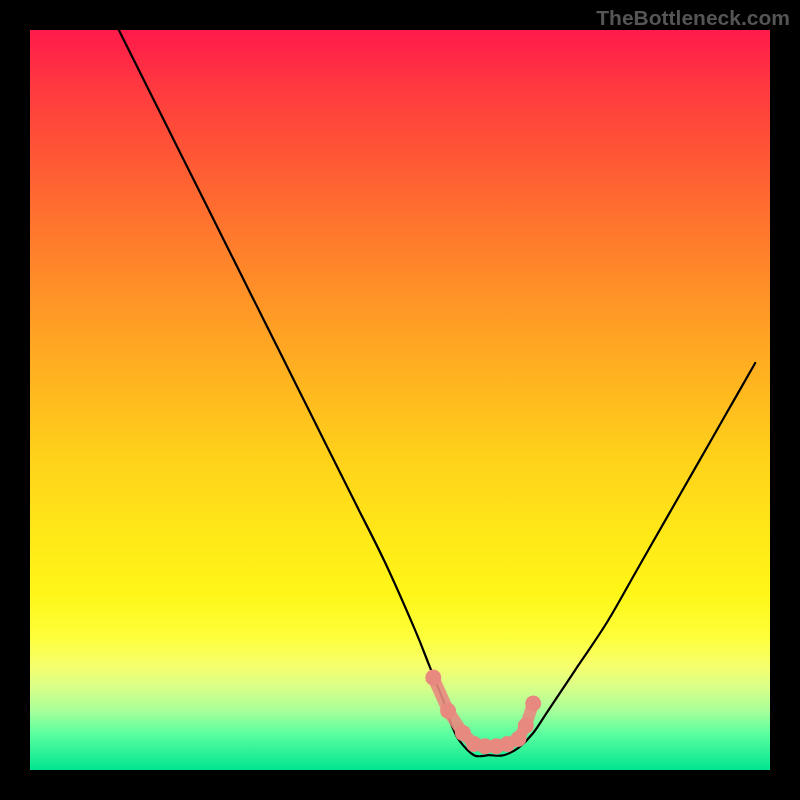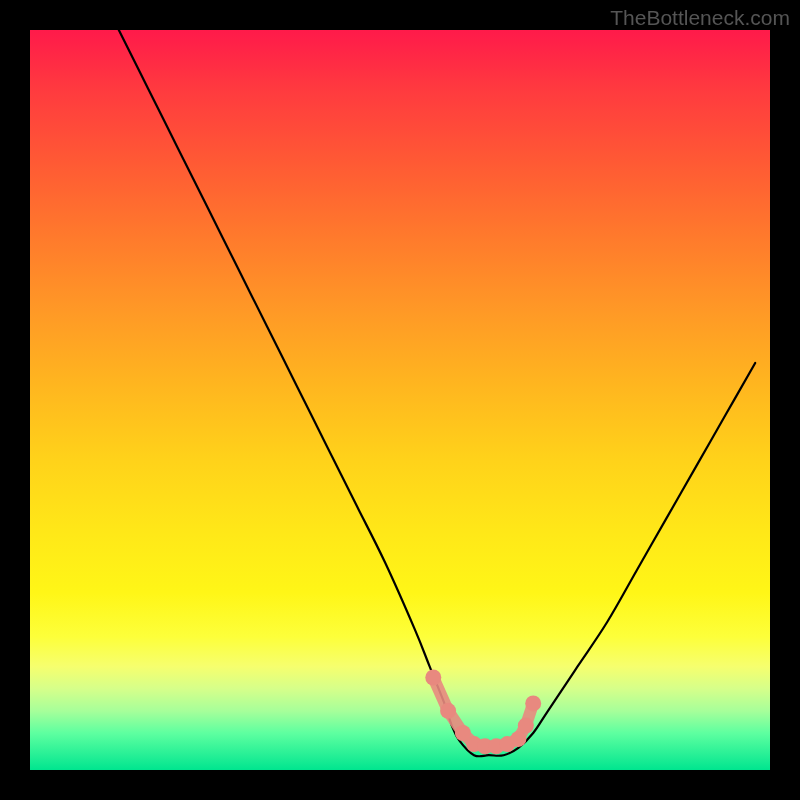--- a/index.html
+++ b/index.html
@@ -43,21 +43,21 @@
       #5effa0 95%,
       #00e58f 100%
     );
   }
   .watermark {
     position: absolute;
     top: 6px;
     right: 10px;
     color: #555;
     font-size: 21px;
-    font-weight: 400;
+    font-weight: 700;
     user-select: none;
   }
   svg.curve {
     position: absolute;
     left: 0;
     top: 0;
     width: 740px;
     height: 740px;
     overflow: visible;
   }

